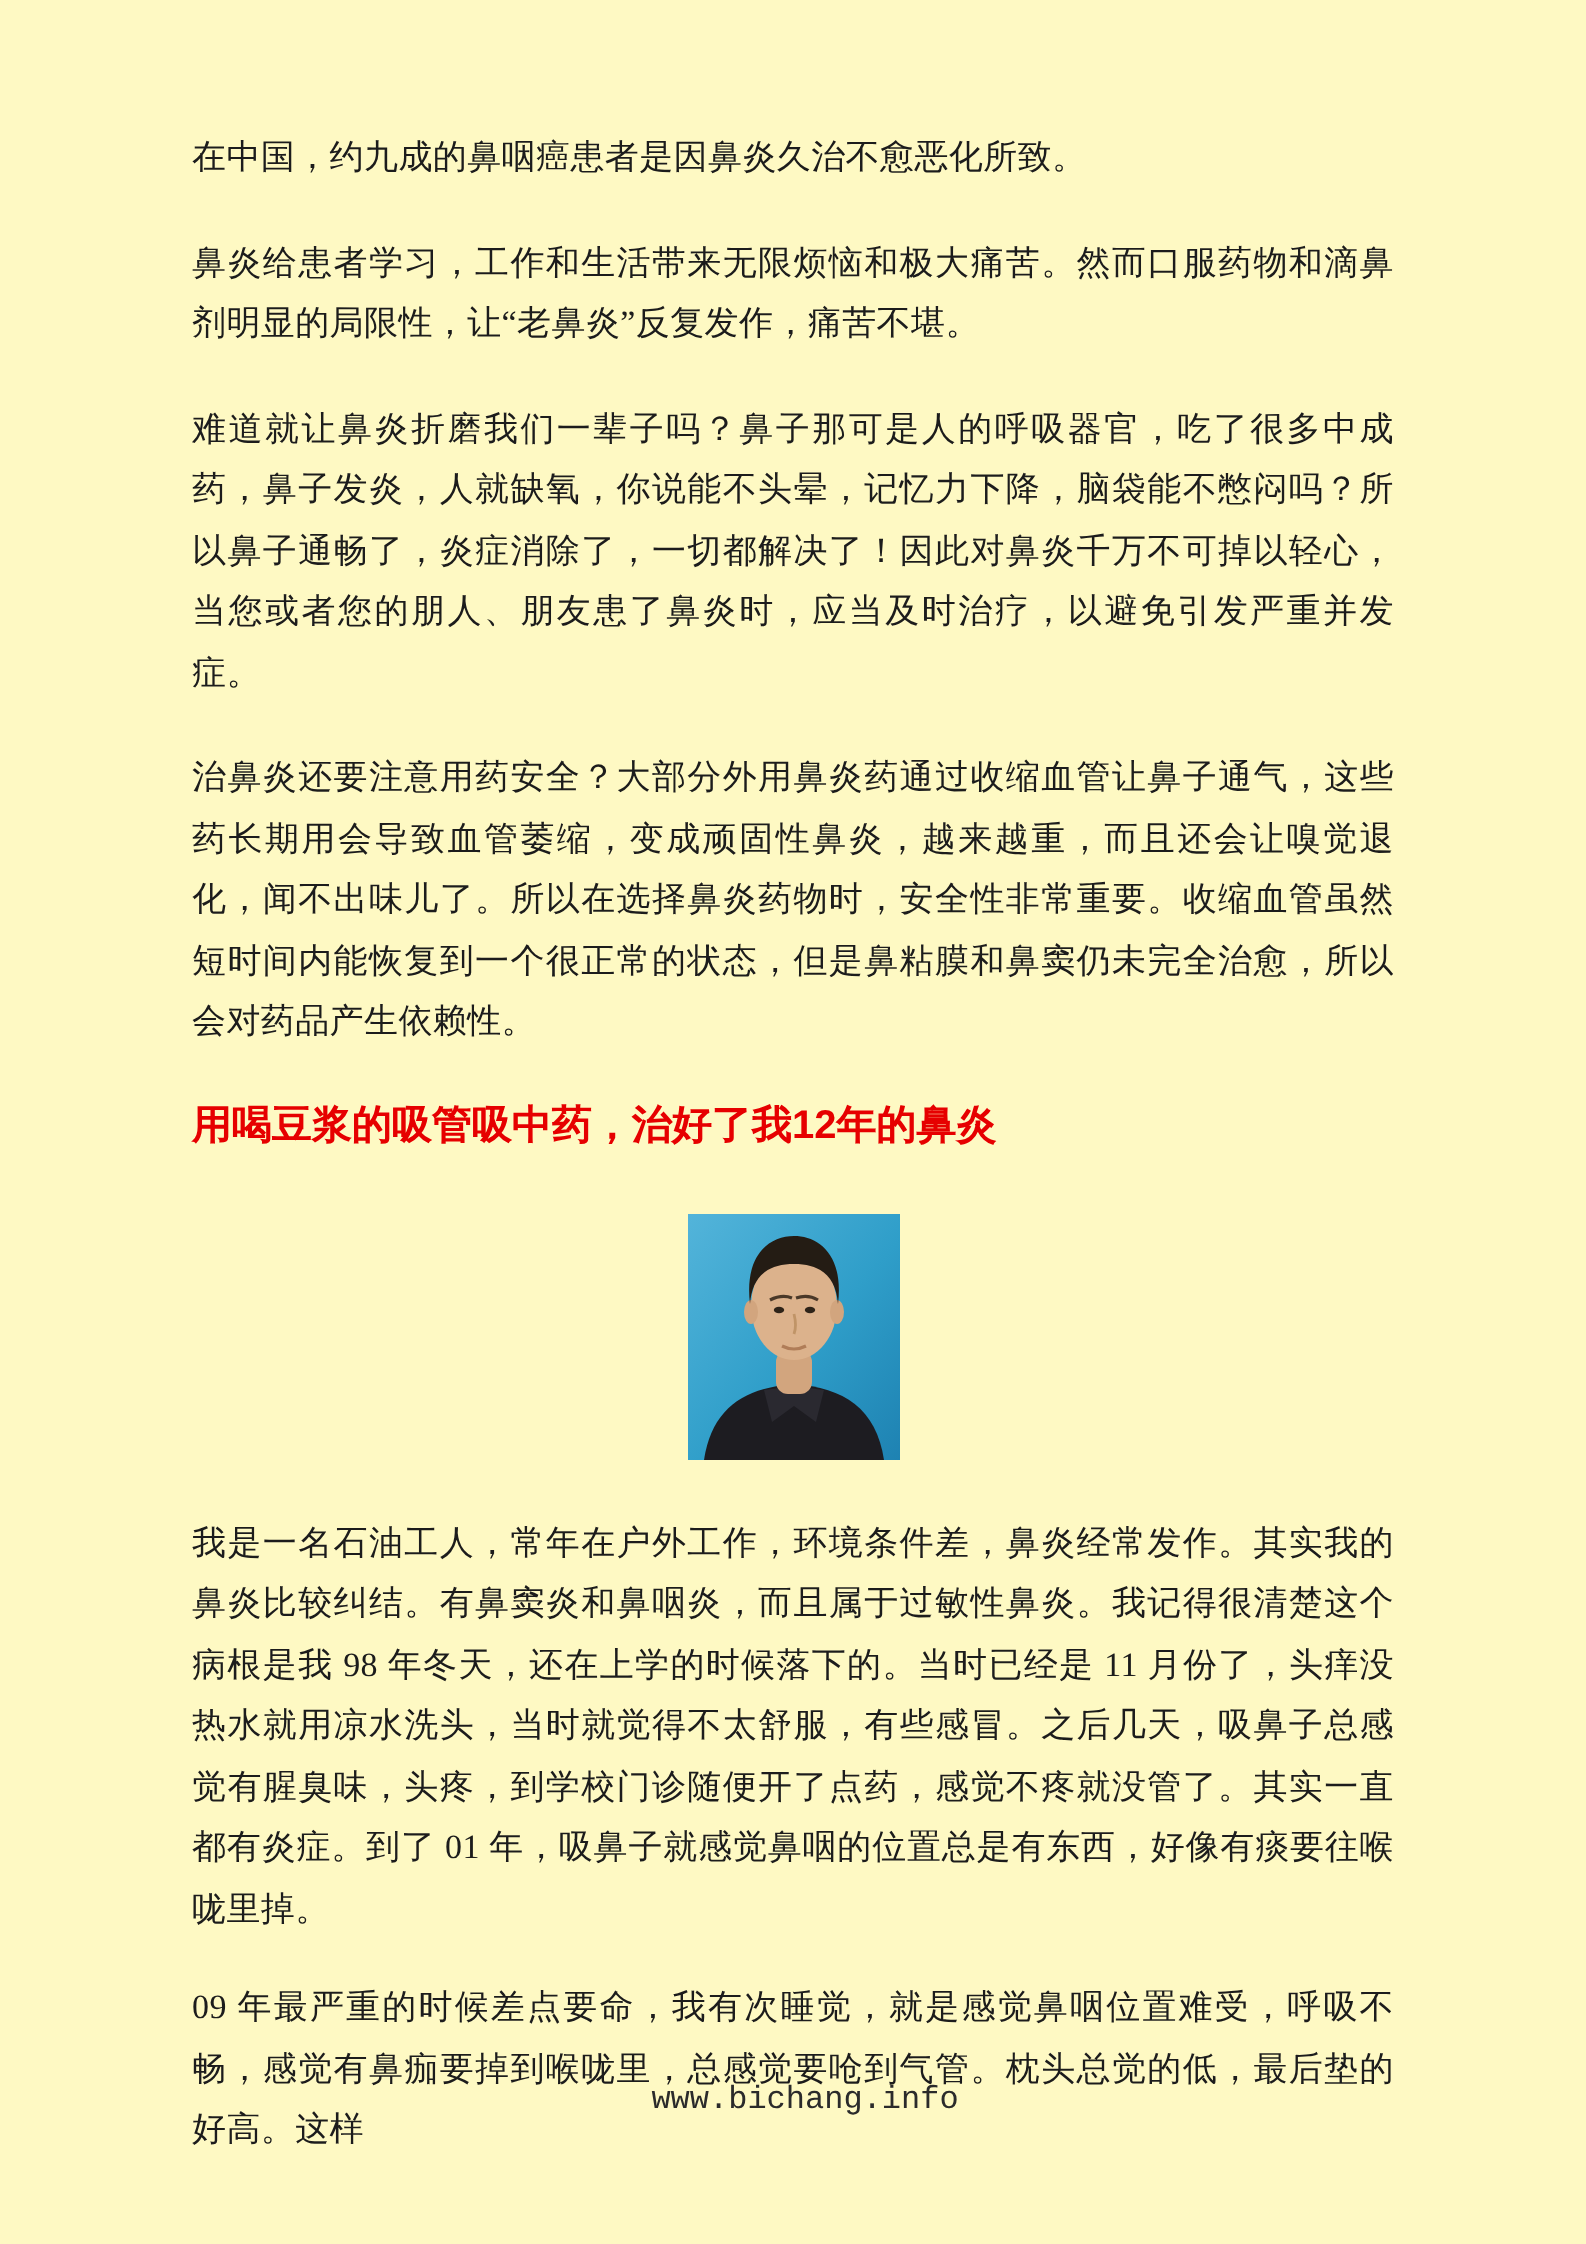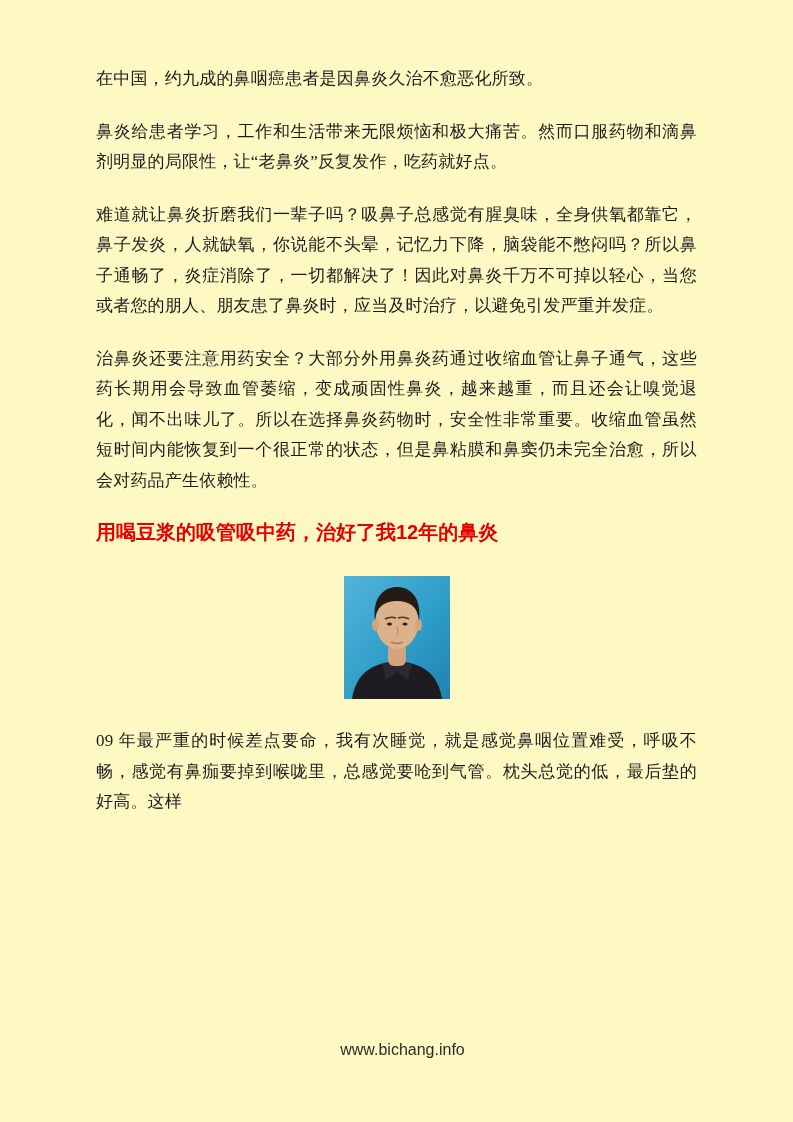--- a/index.html
+++ b/index.html
@@ -49,32 +49,32 @@
   }
   .footer {
     position: absolute;
     left: 12px;
     right: 0;
     top: 1040px;
     text-align: center;
     font-size: 16px;
     line-height: 20px;
     color: #2b2b2b;
-    font-family: Liberation Sans, sans-serif;
+    font-family: Liberation Mono, monospace;
   }
 </style>
 </head>
 <body>
 
 <div class="page">
   <div class="content">
 
     <p class="body-text">在中国，约九成的鼻咽癌患者是因鼻炎久治不愈恶化所致。</p>
-    <p class="body-text">鼻炎给患者学习，工作和生活带来无限烦恼和极大痛苦。然而口服药物和滴鼻剂明显的局限性，让“老鼻炎”反复发作，吃药就好点。</p>
-    <p class="body-text">难道就让鼻炎折磨我们一辈子吗？吸鼻子总感觉有腥臭味，全身供氧都靠它，鼻子发炎，人就缺氧，你说能不头晕，记忆力下降，脑袋能不憋闷吗？所以鼻子通畅了，炎症消除了，一切都解决了！因此对鼻炎千万不可掉以轻心，当您或者您的朋人、朋友患了鼻炎时，应当及时治疗，以避免引发严重并发症。</p>
+    <p class="body-text">鼻炎给患者学习，工作和生活带来无限烦恼和极大痛苦。然而口服药物和滴鼻剂明显的局限性，让“老鼻炎”反复发作，痛苦不堪。</p>
+    <p class="body-text">难道就让鼻炎折磨我们一辈子吗？鼻子那可是人的呼吸器官，吃了很多中成药，鼻子发炎，人就缺氧，你说能不头晕，记忆力下降，脑袋能不憋闷吗？所以鼻子通畅了，炎症消除了，一切都解决了！因此对鼻炎千万不可掉以轻心，当您或者您的朋人、朋友患了鼻炎时，应当及时治疗，以避免引发严重并发症。</p>
     <p class="body-text">治鼻炎还要注意用药安全？大部分外用鼻炎药通过收缩血管让鼻子通气，这些药长期用会导致血管萎缩，变成顽固性鼻炎，越来越重，而且还会让嗅觉退化，闻不出味儿了。所以在选择鼻炎药物时，安全性非常重要。收缩血管虽然短时间内能恢复到一个很正常的状态，但是鼻粘膜和鼻窦仍未完全治愈，所以会对药品产生依赖性。</p>
 
     <h1 class="article-title">用喝豆浆的吸管吸中药，治好了我12年的鼻炎</h1>
 
     <div class="photo-wrap">
       <svg width="106" height="123" viewBox="0 0 106 123" xmlns="http://www.w3.org/2000/svg">
         <defs>
           <linearGradient id="photoBg" x1="0" y1="0" x2="1" y2="1">
             <stop offset="0" stop-color="#53b4da"></stop>
             <stop offset="0.55" stop-color="#2f9ec9"></stop>
@@ -98,18 +98,19 @@
         <path d="M41,43 q6,-3 11,-1" stroke="#4a3828" stroke-width="1.6" fill="none"></path>
         <path d="M54,42 q6,-2 11,1" stroke="#4a3828" stroke-width="1.6" fill="none"></path>
         <ellipse cx="45.5" cy="48" rx="2.6" ry="1.6" fill="#2e2318"></ellipse>
         <ellipse cx="61" cy="48" rx="2.6" ry="1.6" fill="#2e2318"></ellipse>
 
         <path d="M53,50 q1.5,6 0,10" stroke="#c09467" stroke-width="1.4" fill="none"></path>
         <path d="M47,66 q6,3 12,0" stroke="#b07d58" stroke-width="1.6" fill="none"></path>
       </svg>
     </div>
 
+    <p class="body-text story">我是一名石油工人，常年在户外工作，环境条件差，鼻炎经常发作。其实我的鼻炎比较纠结。有鼻窦炎和鼻咽炎，而且属于过敏性鼻炎。我记得很清楚这个病根是我 98 年冬天，还在上学的时候落下的。当时已经是 11 月份了，头痒没热水就用凉水洗头，当时就觉得不太舒服，有些感冒。之后几天，吸鼻子总感觉有腥臭味，头疼，到学校门诊随便开了点药，感觉不疼就没管了。其实一直都有炎症。到了 01 年，吸鼻子就感觉鼻咽的位置总是有东西，好像有痰要往喉咙里掉。</p>
     <p class="body-text story">09 年最严重的时候差点要命，我有次睡觉，就是感觉鼻咽位置难受，呼吸不畅，感觉有鼻痂要掉到喉咙里，总感觉要呛到气管。枕头总觉的低，最后垫的好高。这样</p>
 
   </div>
 
   <div class="footer">www.bichang.info</div>
 </div>
 
 </body></html>

